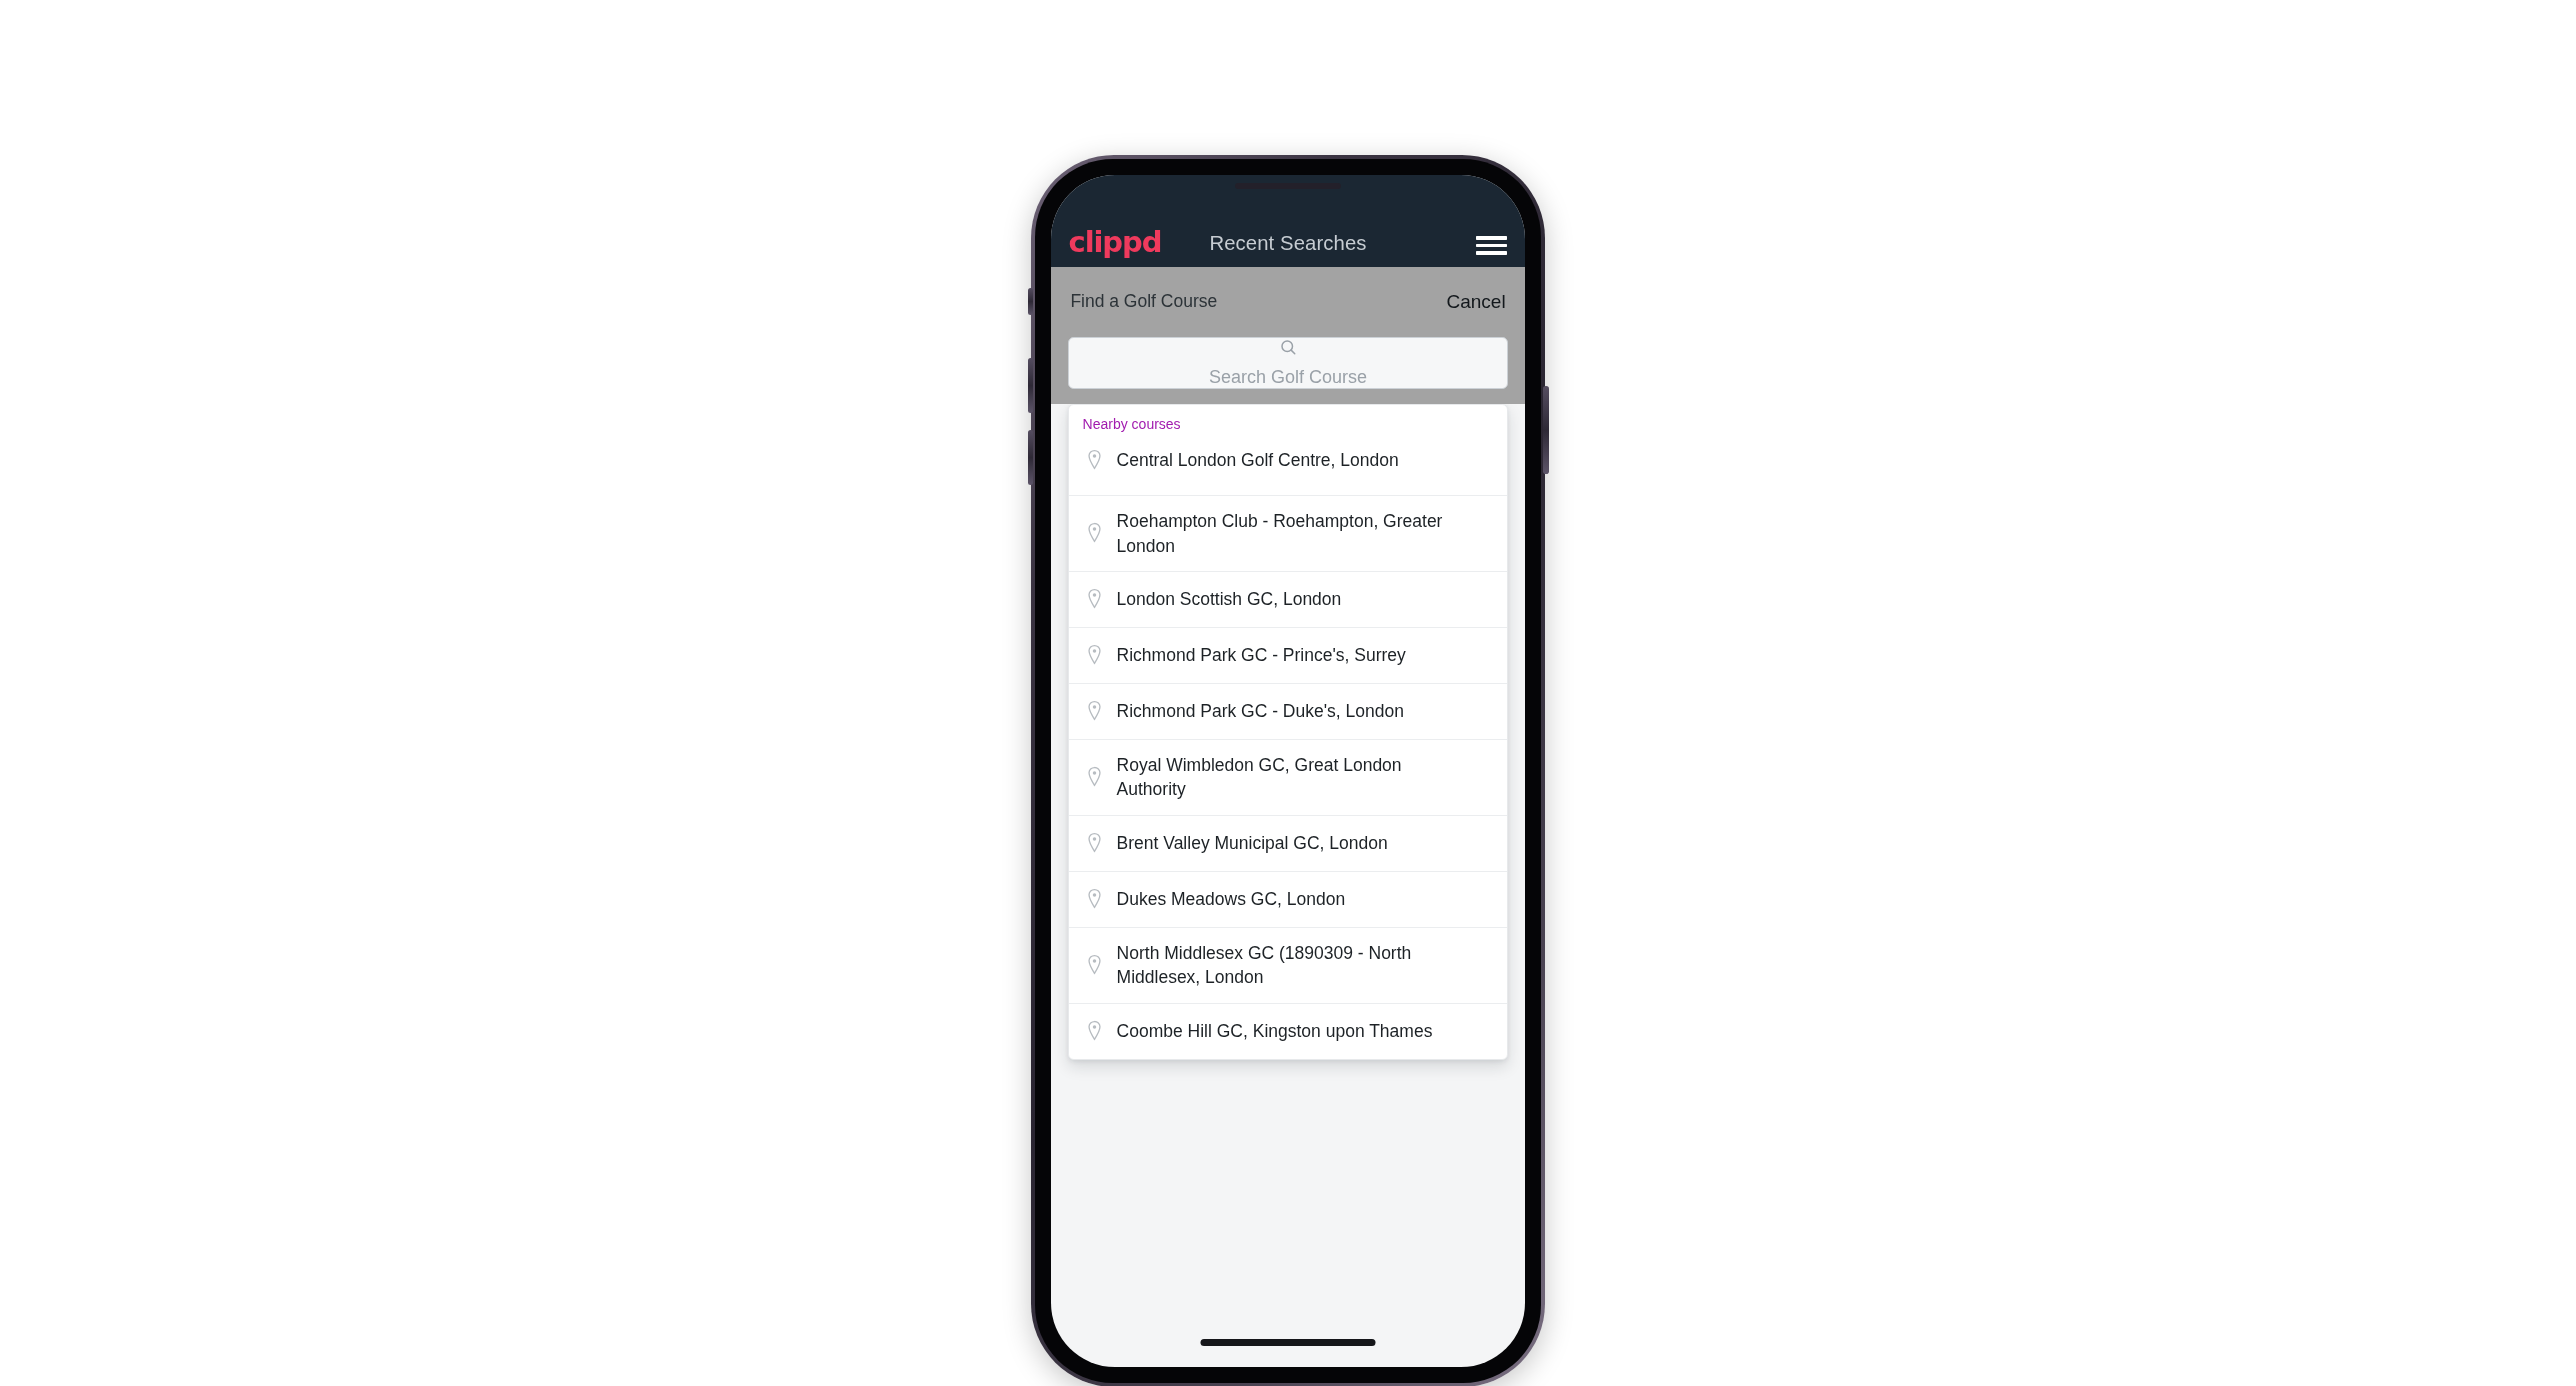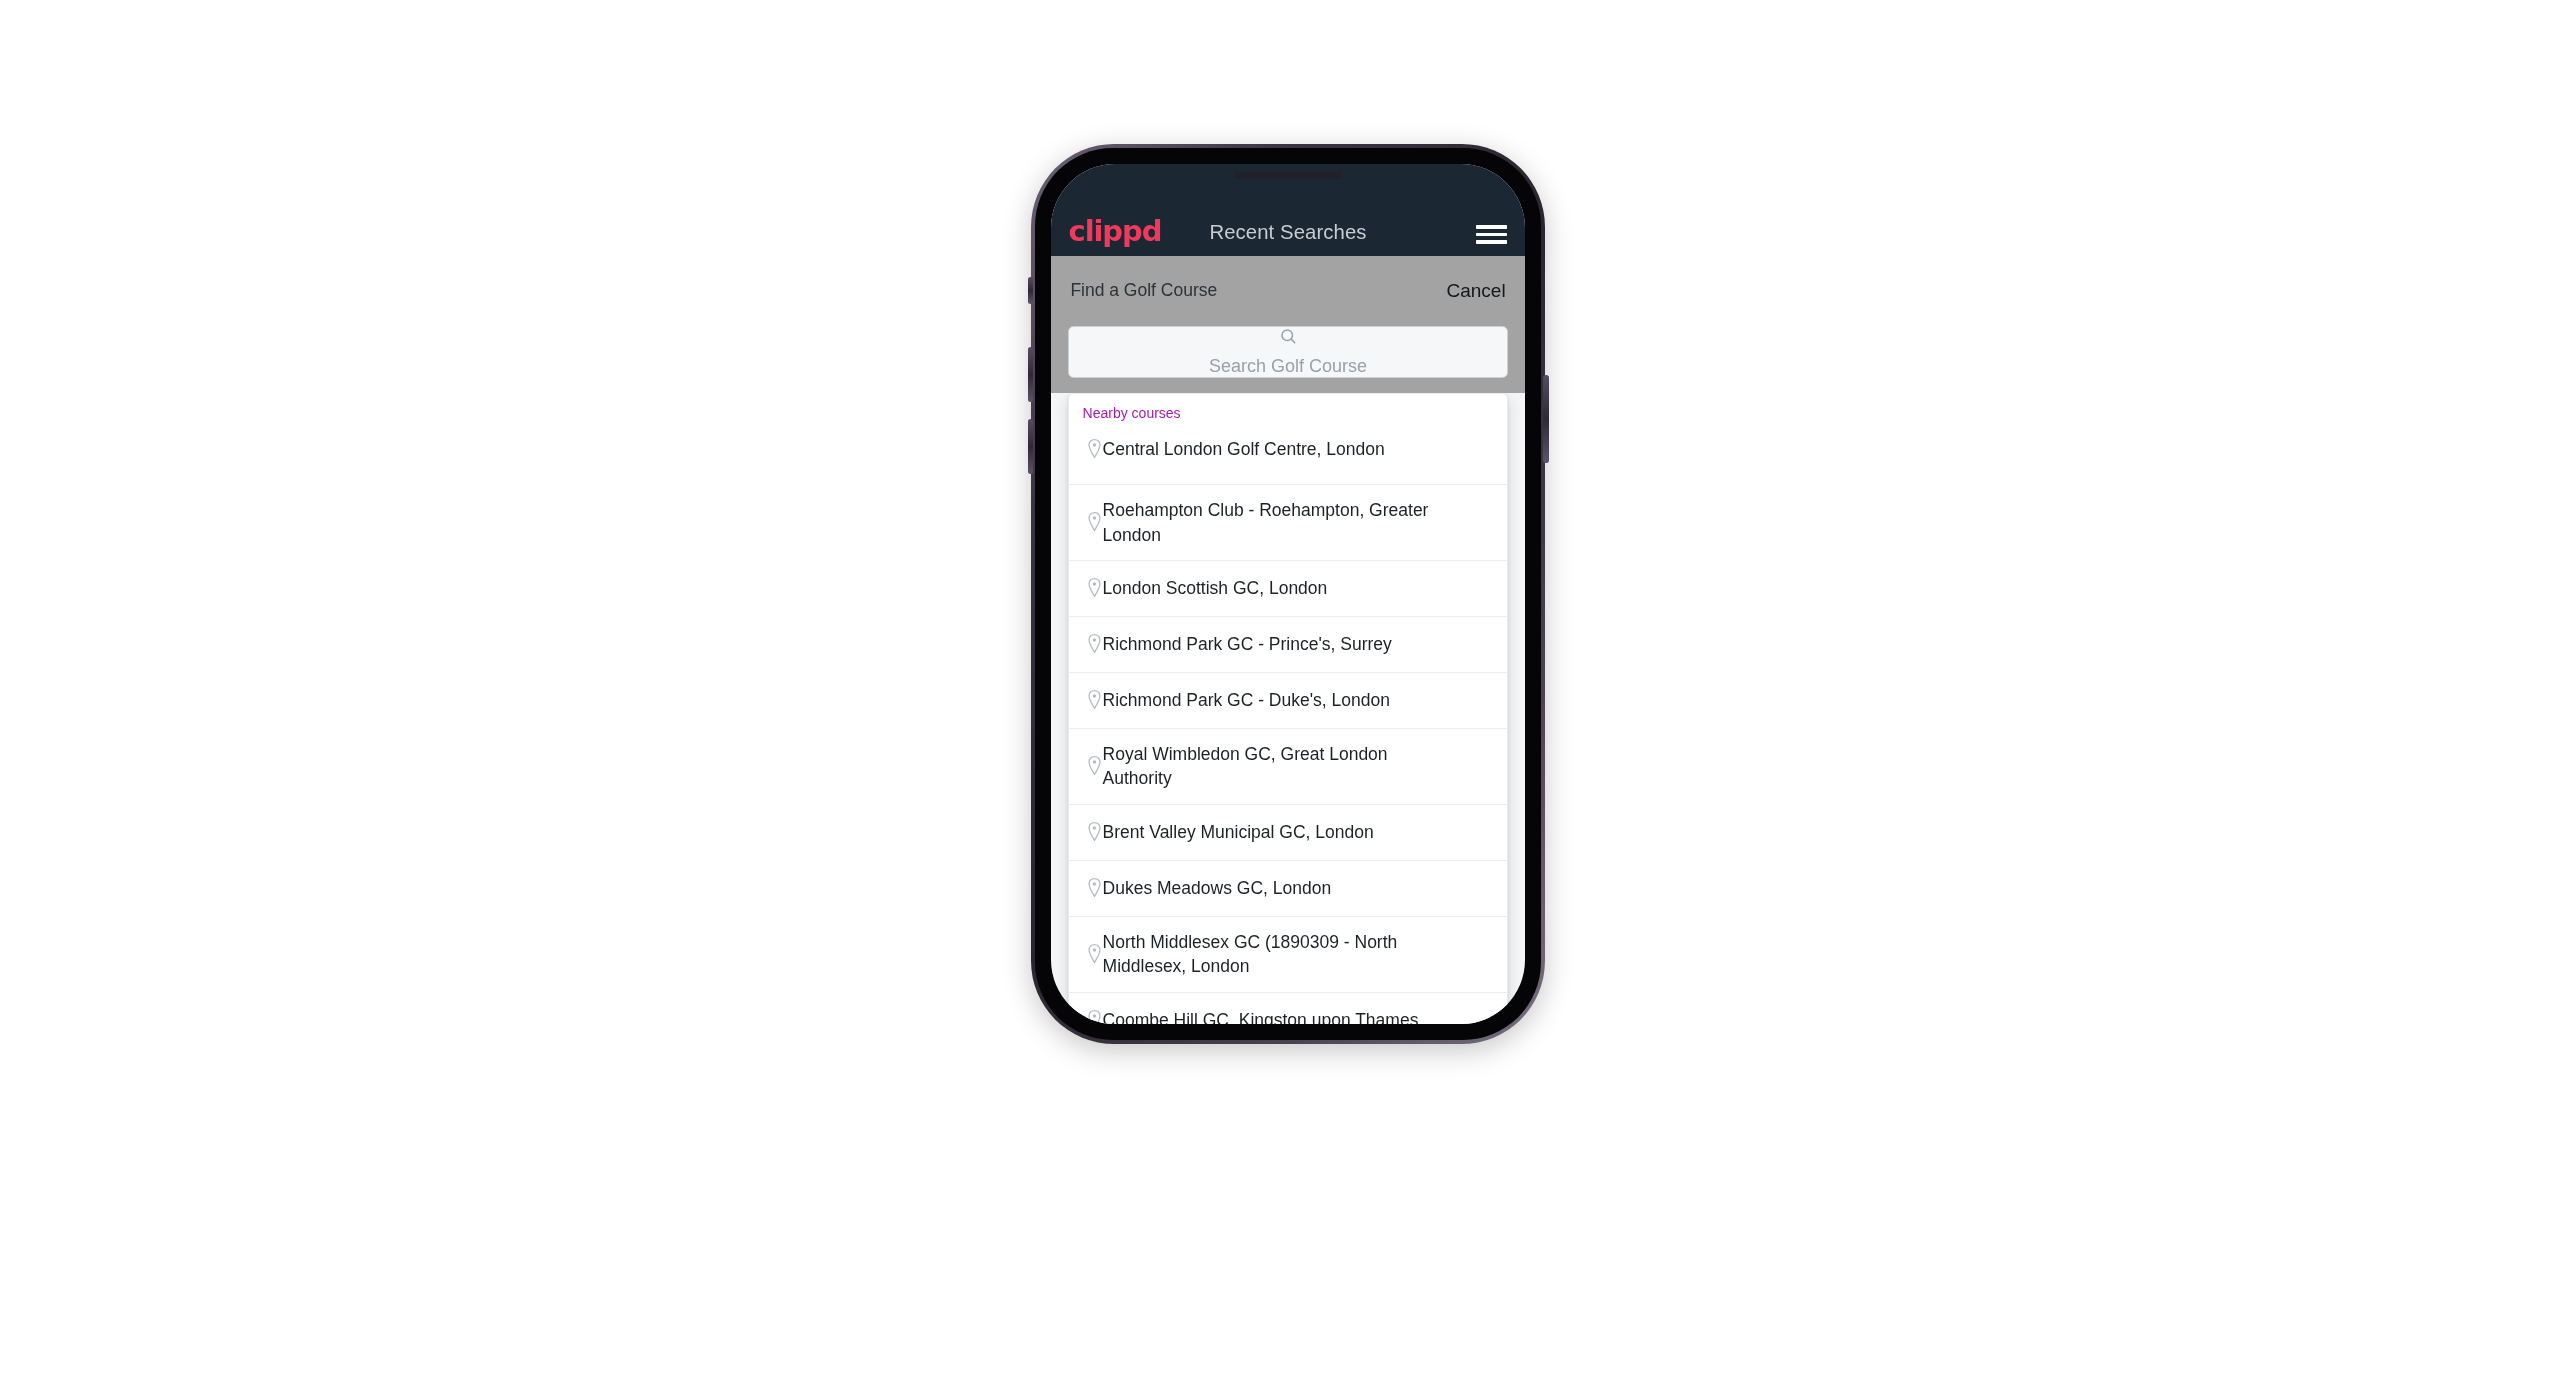--- a/index.html
+++ b/index.html
@@ -16,23 +16,23 @@
   #stage {
     position: relative;
     width: 2576px;
     height: 1386px;
     background: #ffffff;
   }
 
   .phone-outer {
     position: absolute;
     left: 1031px;
-    top: 144px;
+    top: 155px;
     width: 514px;
-    height: 900px;
+    height: 1232px;
     border-radius: 83px;
     background: linear-gradient(125deg, #6d6276 0%, #3b3442 22%, #2a2531 50%, #4a4352 78%, #7a6f82 100%);
     box-shadow: 0 7px 29px rgba(0,0,0,0.22);
   }
 
   .phone-body {
     position: absolute;
     left: 4.2px;
     top: 4.2px;
     right: 4.2px;
@@ -186,20 +186,21 @@
 
   .results-heading {
     font-size: 14px;
     color: #a21caf;
     padding: 11.2px 14px 7px 14px;
   }
 
   .result-row {
     display: flex;
     align-items: center;
+    gap: 14px;
     padding: 12.6px 15.4px 12.6px 17px;
     border-top: 0.7px solid #ebedef;
     cursor: pointer;
     min-height: 56px;
   }
   .result-row.first { border-top: none; padding-top: 2.8px; padding-bottom: 15.4px; }
   .result-row .pin { flex: 0 0 auto; display: block; }
   .result-text {
     font-size: 17.5px;
     color: #1d2226;

